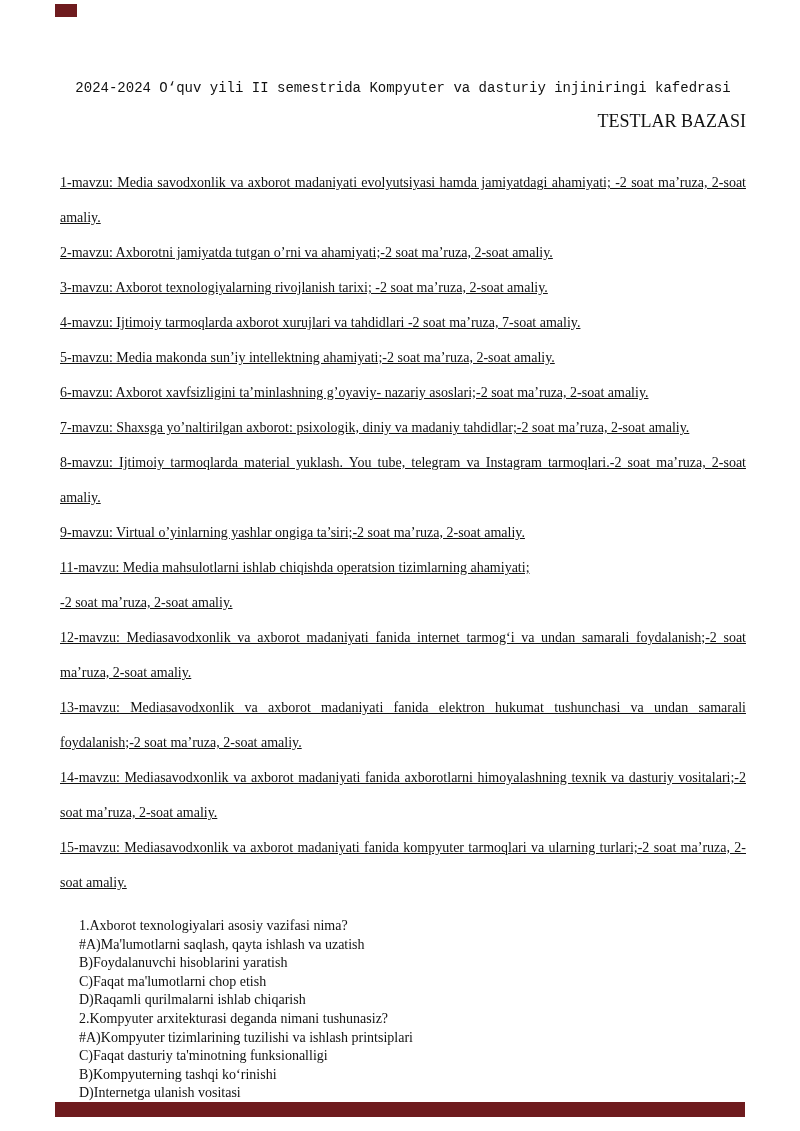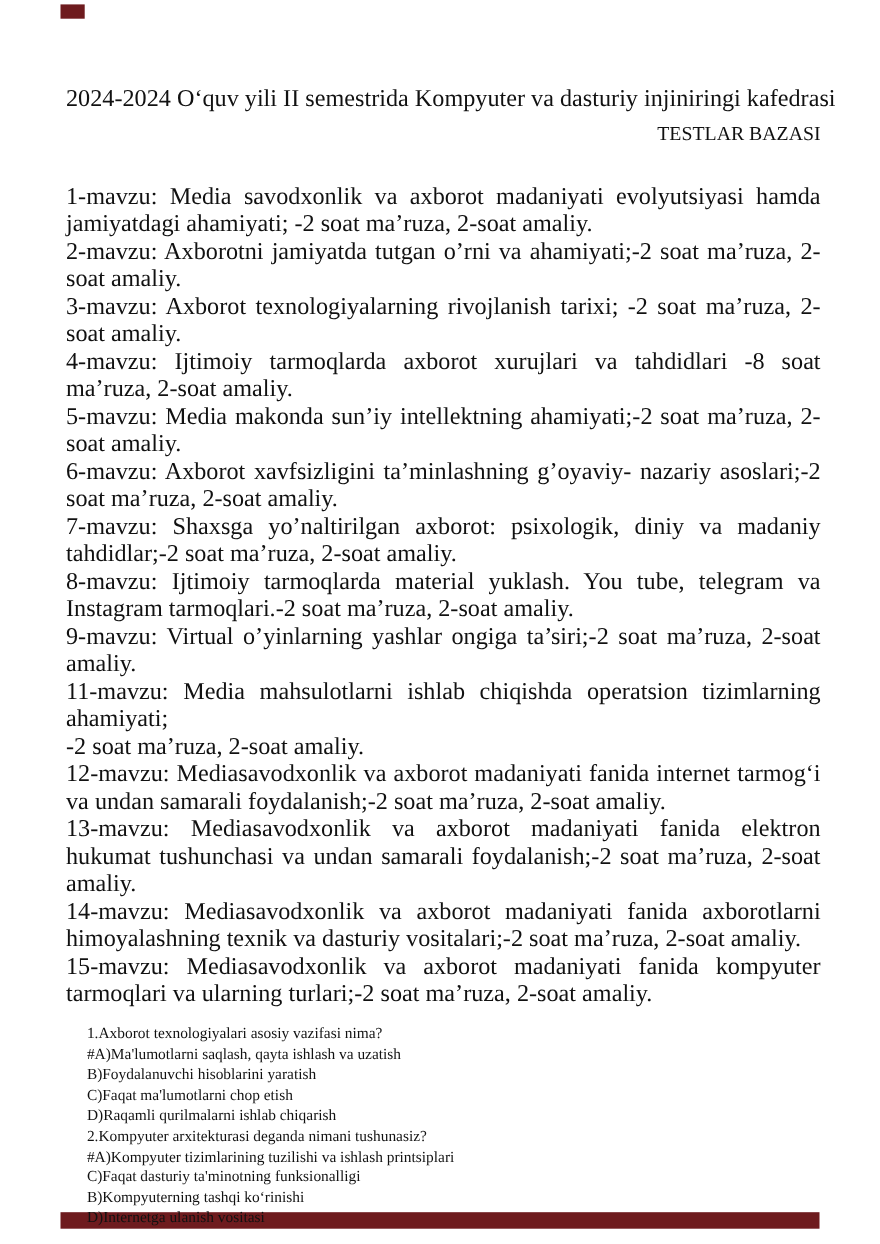--- a/index.html
+++ b/index.html
@@ -11,36 +11,38 @@
     position: relative;
     overflow: hidden;
   }
   .content {
     position: absolute;
     left: 60px; top: 76px;
     width: 686px;
   }
   .title-line {
     text-align: center;
-    font-size: 22px;
+    font-size: 14px;
     line-height: 25px;
     white-space: nowrap;
+    font-family: Liberation Mono, monospace;
   }
   .subtitle {
     text-align: right;
     font-size: 18px;
     line-height: 25px;
     margin-top: 8px;
   }
   .topics { margin-top: 31px; }
   .topics p {
     margin: 0;
-    font-size: 22px;
-    line-height: 25px;
+    font-size: 14px;
+    line-height: 35px;
     text-align: justify;
+    text-decoration: underline;
   }
   .questions {
     margin-top: 17px;
     margin-left: 19px;
   }
   .questions div {
     font-size: 14px;
     line-height: 18.6px;
   }
   .redaction-top {
@@ -65,21 +67,21 @@
   <div>
     <div class="title-line">2024-2024 O‘quv yili II semestrida Kompyuter va dasturiy injiniringi kafedrasi</div>
   </div>
 
   <div class="subtitle">TESTLAR BAZASI</div>
 
   <div class="topics">
     <p>1-mavzu: Media savodxonlik va axborot madaniyati evolyutsiyasi hamda jamiyatdagi ahamiyati; -2 soat ma’ruza, 2-soat amaliy.</p>
     <p>2-mavzu: Axborotni jamiyatda tutgan o’rni va ahamiyati;-2 soat ma’ruza, 2-soat amaliy.</p>
     <p>3-mavzu: Axborot texnologiyalarning rivojlanish tarixi; -2 soat ma’ruza, 2-soat amaliy.</p>
-    <p>4-mavzu: Ijtimoiy tarmoqlarda axborot xurujlari va tahdidlari -8 soat ma’ruza, 2-soat amaliy.</p>
+    <p>4-mavzu: Ijtimoiy tarmoqlarda axborot xurujlari va tahdidlari -2 soat ma’ruza, 7-soat amaliy.</p>
     <p>5-mavzu: Media makonda sun’iy intellektning ahamiyati;-2 soat ma’ruza, 2-soat amaliy.</p>
     <p>6-mavzu: Axborot xavfsizligini ta’minlashning g’oyaviy- nazariy asoslari;-2 soat ma’ruza, 2-soat amaliy.</p>
     <p>7-mavzu: Shaxsga yo’naltirilgan axborot: psixologik, diniy va madaniy tahdidlar;-2 soat ma’ruza, 2-soat amaliy.</p>
     <p>8-mavzu: Ijtimoiy tarmoqlarda material yuklash. You tube, telegram va Instagram tarmoqlari.-2 soat ma’ruza, 2-soat amaliy.</p>
     <p>9-mavzu: Virtual o’yinlarning yashlar ongiga ta’siri;-2 soat ma’ruza, 2-soat amaliy.</p>
     <p>11-mavzu: Media mahsulotlarni ishlab chiqishda operatsion tizimlarning ahamiyati;</p>
     <p>-2 soat ma’ruza, 2-soat amaliy.</p>
     <p>12-mavzu: Mediasavodxonlik va axborot madaniyati fanida internet tarmog‘i va undan samarali foydalanish;-2 soat ma’ruza, 2-soat amaliy.</p>
     <p>13-mavzu: Mediasavodxonlik va axborot madaniyati fanida elektron hukumat tushunchasi va undan samarali foydalanish;-2 soat ma’ruza, 2-soat amaliy.</p>
     <p>14-mavzu: Mediasavodxonlik va axborot madaniyati fanida axborotlarni himoyalashning texnik va dasturiy vositalari;-2 soat ma’ruza, 2-soat amaliy.</p>

